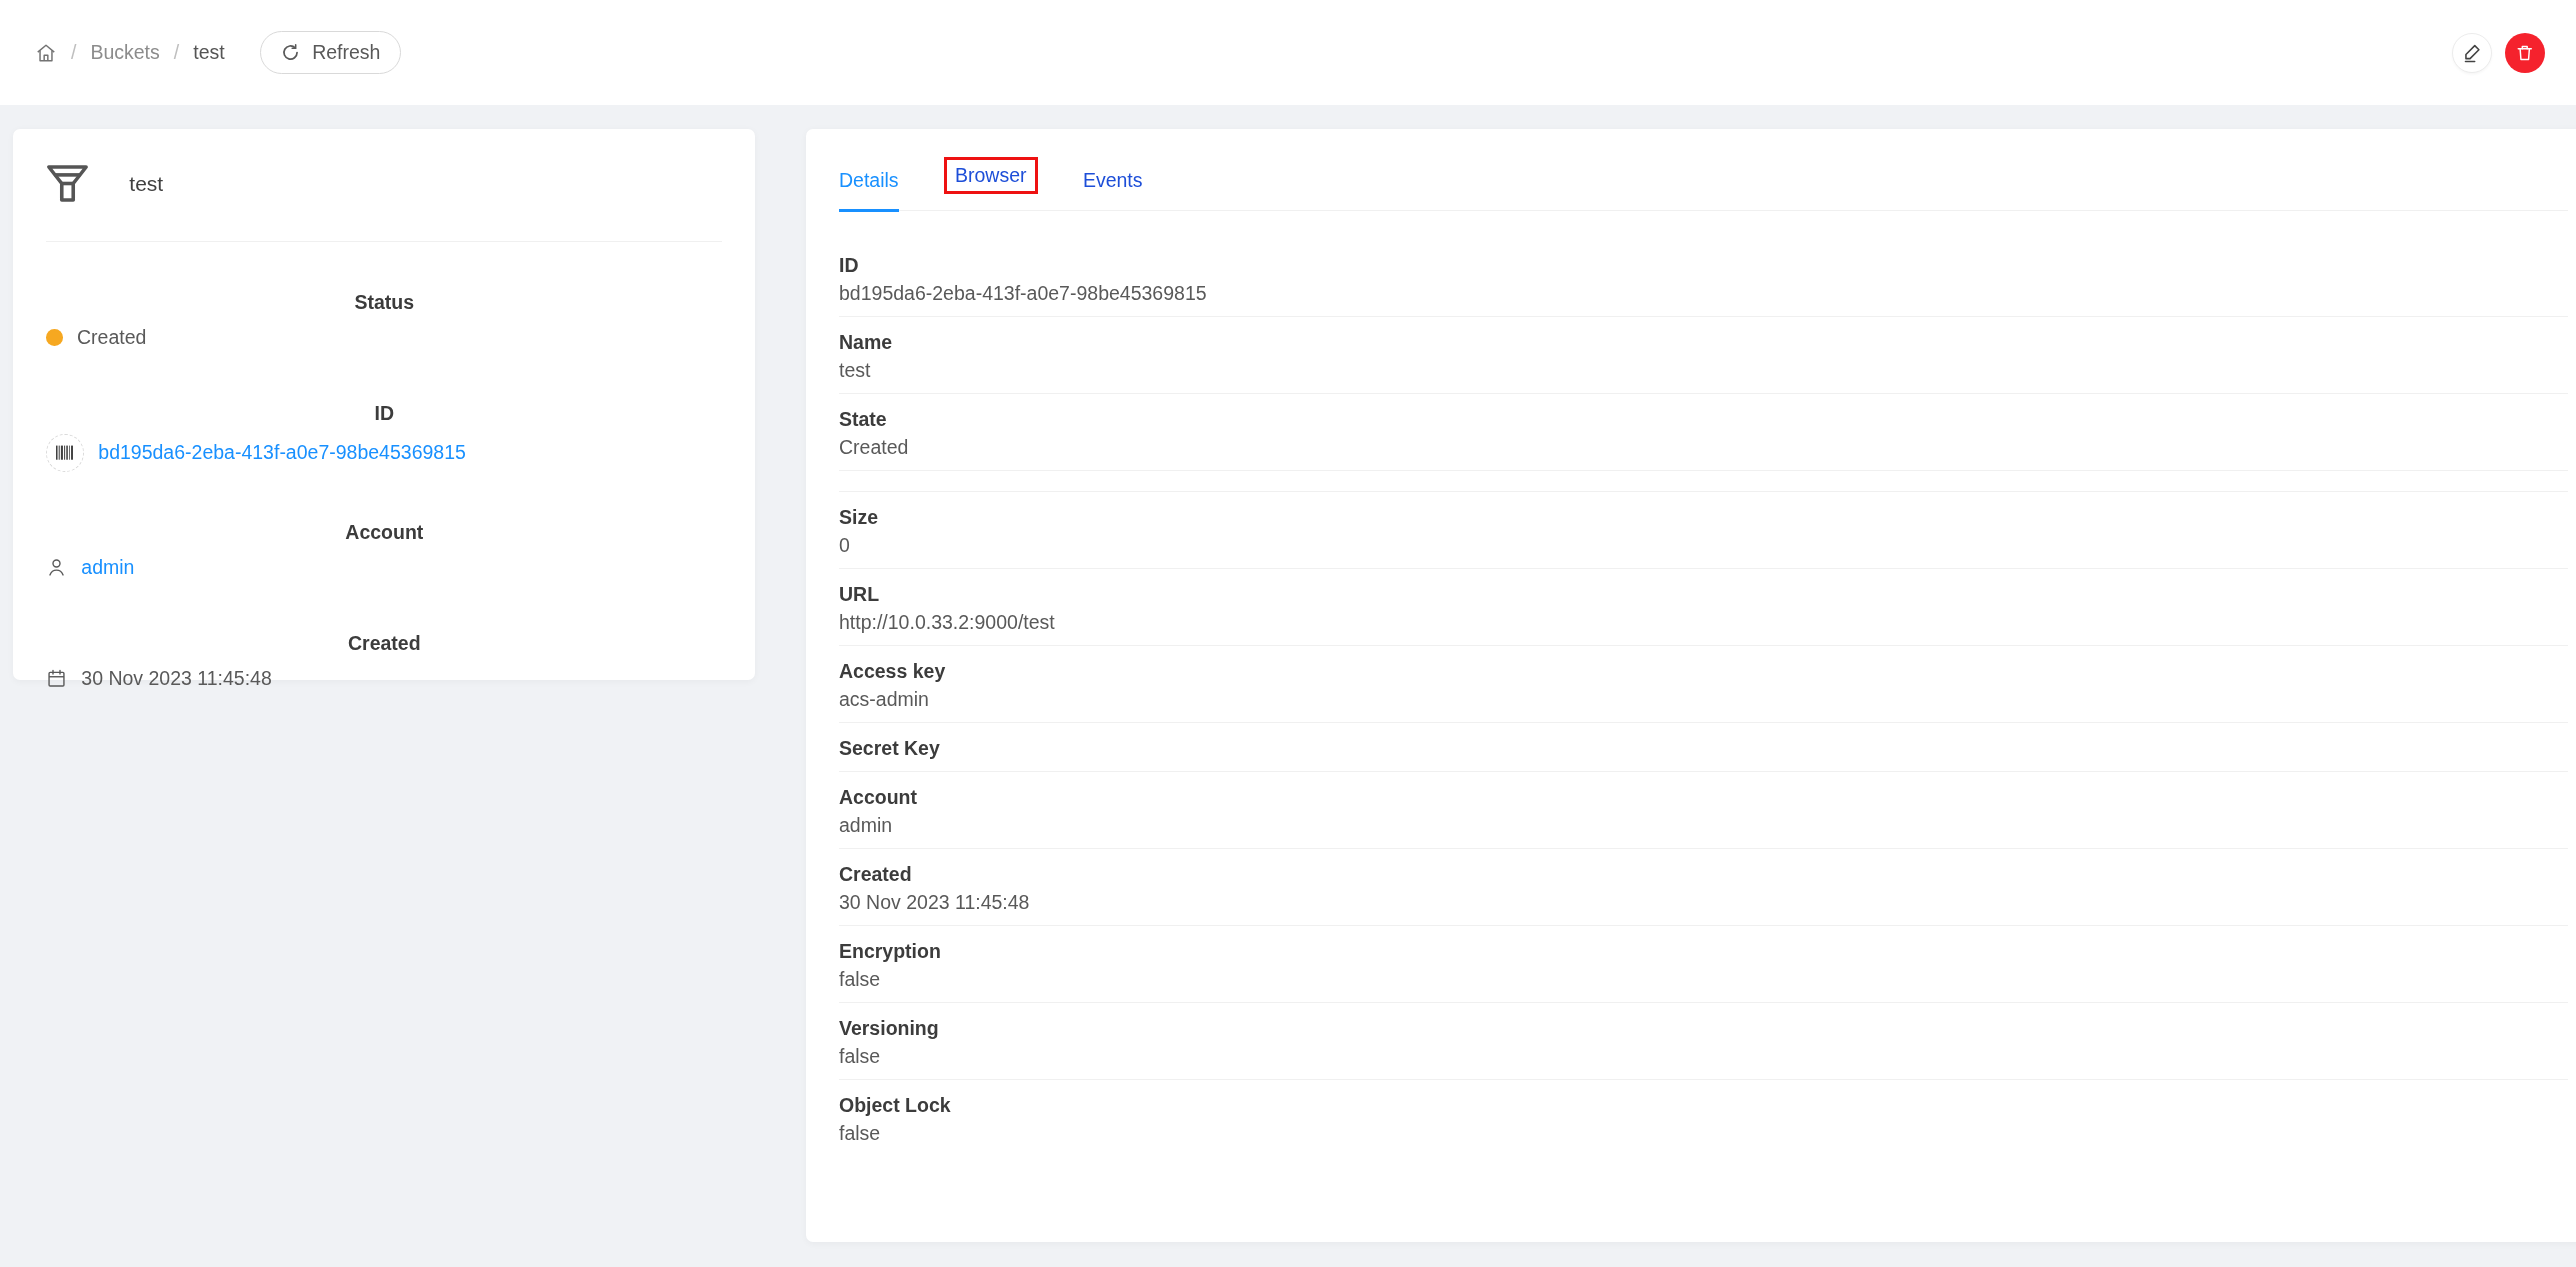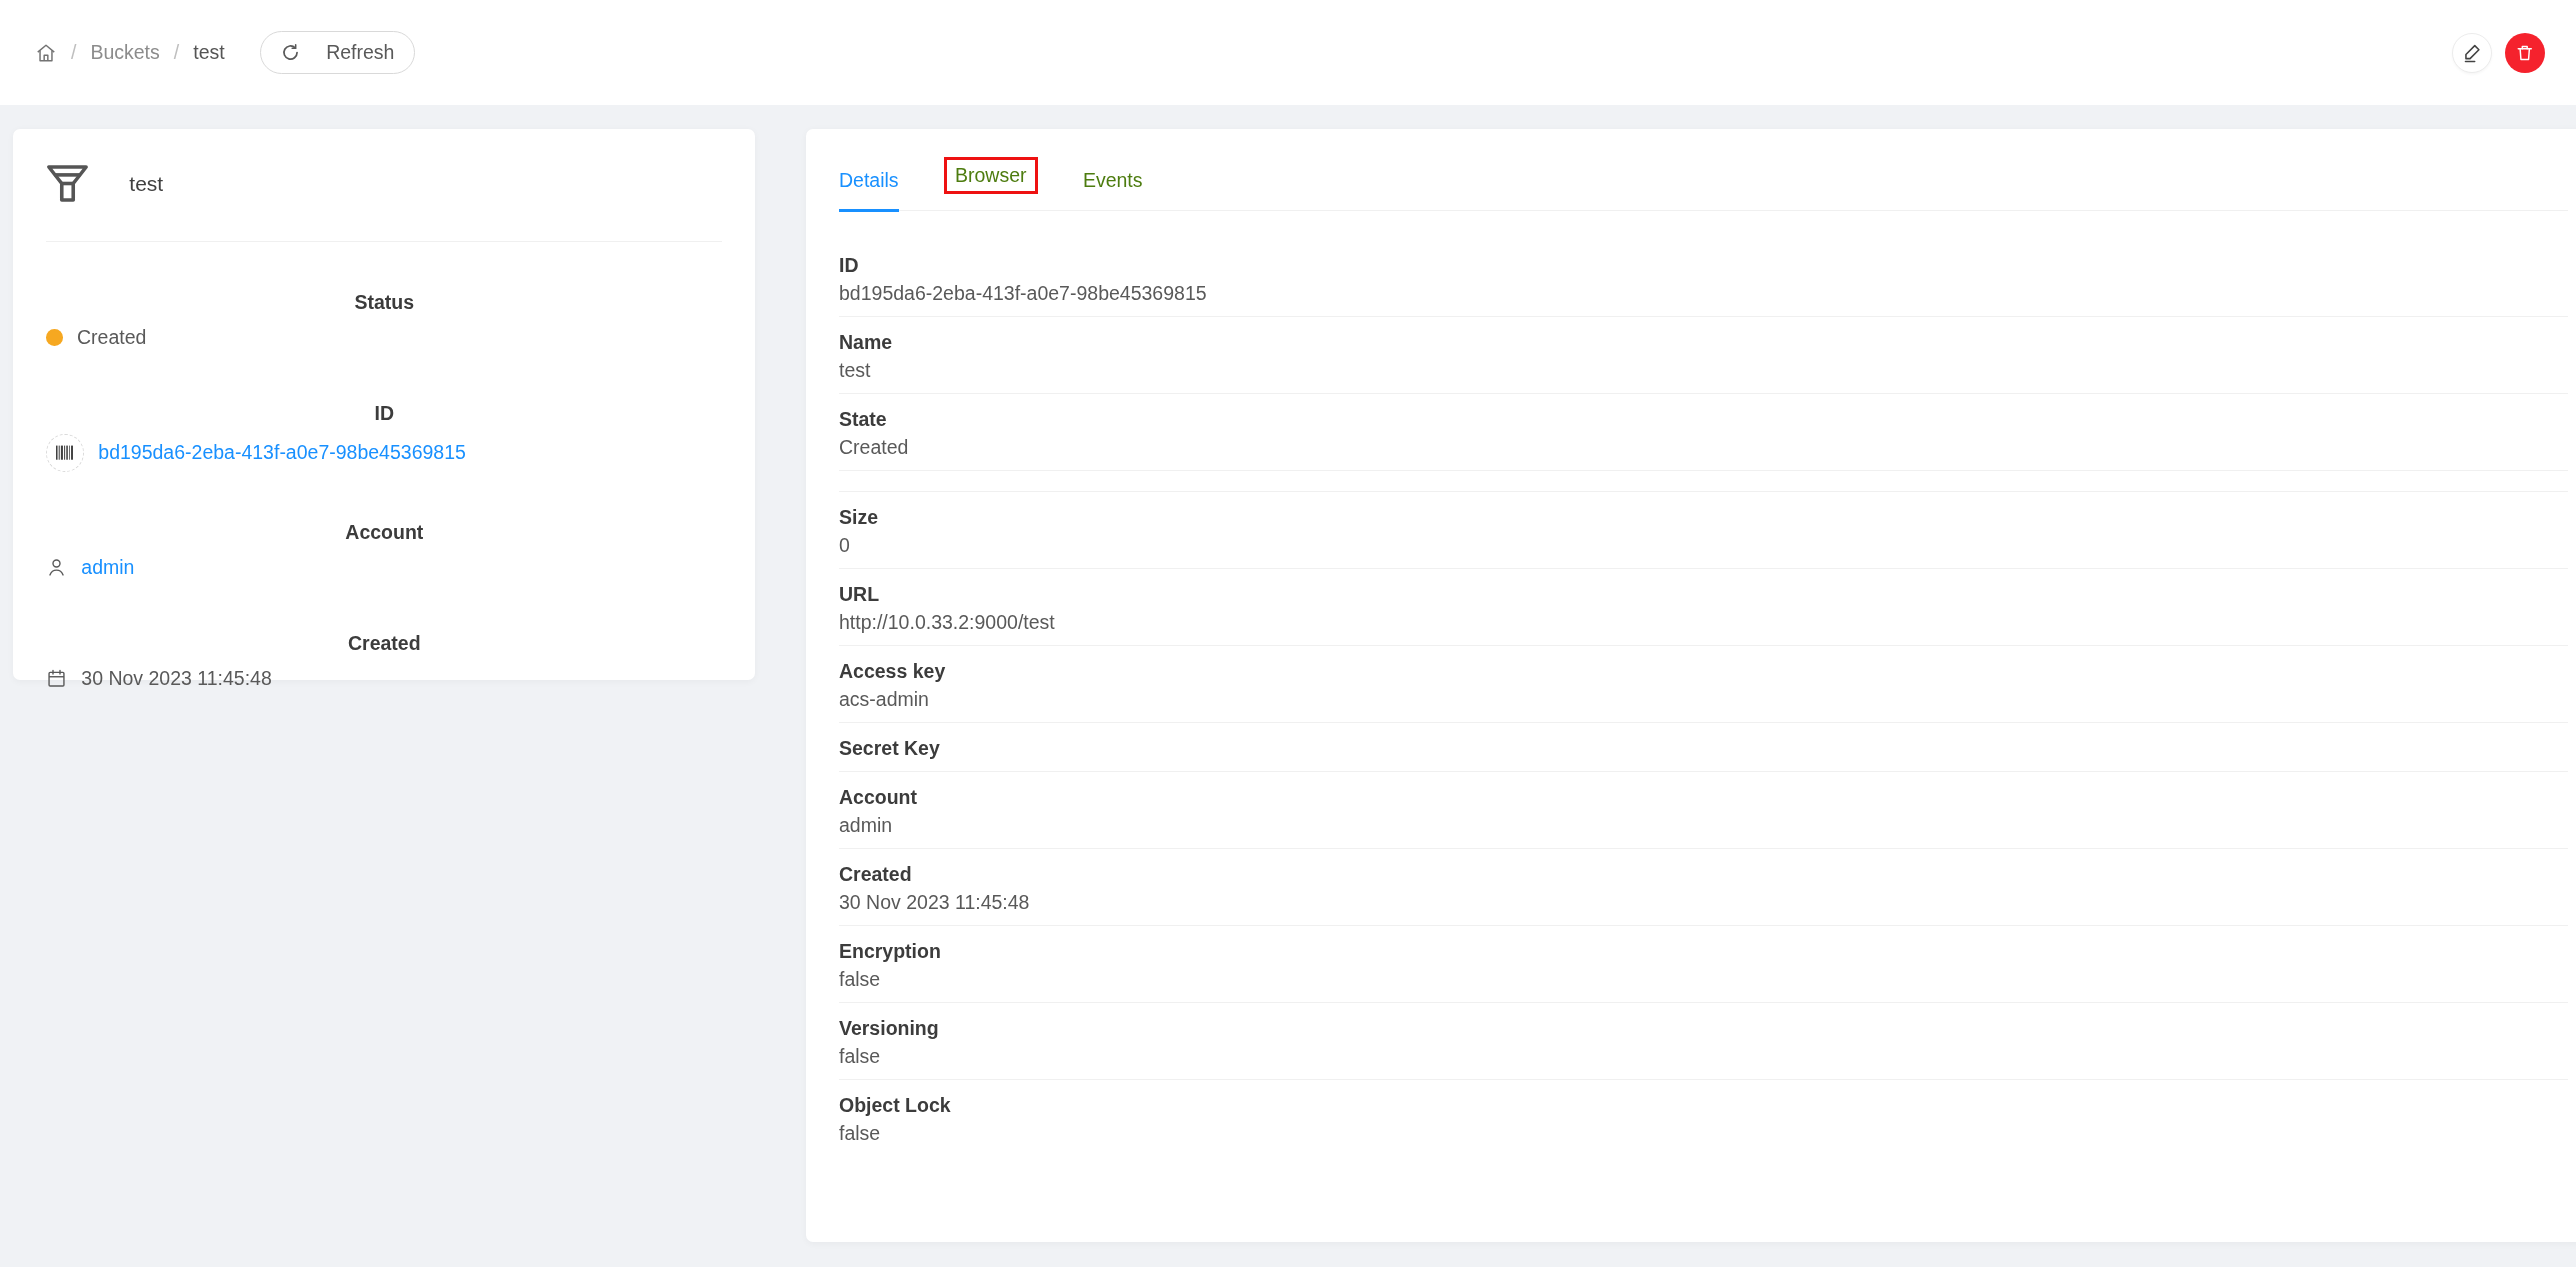--- a/index.html
+++ b/index.html
@@ -22,21 +22,21 @@
     padding:0 31px 0 35px;
   }
   .breadcrumb{ display:flex; align-items:center; gap:14px; }
   .crumb-home{ color:#737373; cursor:pointer; }
   .crumb-sep{ color:#bfbfbf; }
   .crumb-link{ color:#8c8c8c; cursor:pointer; }
   .crumb-current{ color:#555555; }
   .refresh-btn{
     margin-left:21px;
     height:43px; border:1.4px solid #d9d9d9; border-radius:24px;
-    background:#fff; display:flex; align-items:center; gap:25px;
+    background:#fff; display:flex; align-items:center; gap:11px;
     padding:0 19.5px; color:#595959; cursor:pointer;
   }
   .header-actions{ display:flex; align-items:center; gap:12.6px; }
   .icon-btn{
     width:40px; height:40px; border-radius:50%;
     display:flex; align-items:center; justify-content:center; cursor:pointer;
   }
   .icon-btn.edit{ background:#fff; border:1.4px solid #ececec; box-shadow:0 1.4px 2.8px rgba(0,0,0,.04); color:#434343; }
   .icon-btn.delete{ background:#f5222d; border:none; color:#fff; }
 
@@ -64,21 +64,21 @@
 
   
   .detail-panel{
     position:absolute; left:768px; top:129px; width:1795px; height:1113px;
     background:#fff; border-radius:7px;
     box-shadow:0 1.4px 7px rgba(0,0,0,.04);
     padding:0 33px;
     margin-left:38px;
   }
   .tab-bar{ display:flex; align-items:flex-end; padding-top:28px; border-bottom:1.4px solid #f0f0f0; }
-  .tab{ margin-right:45px; padding-bottom:16.7px; line-height:28px; color:#4d7c0f; position:relative; cursor:pointer; }
+  .tab{ margin-right:45px; padding-bottom:16.7px; line-height:28px; color:#1d4ed8; position:relative; cursor:pointer; }
   .tab.active{ color:#1890ff; }
   .tab.active::after{
     content:""; position:absolute; left:0; right:0; bottom:-1.4px; height:2.8px; background:#1890ff;
   }
   .annotation-box{
     display:inline-block; border:3.5px solid #ee1111; padding:1.4px 8.4px;
   }
   .details-list{ padding-top:29px; }
   .detail-row{ padding:11px 0 9px; border-bottom:1.4px solid #f0f0f0; }
   .detail-row:last-child{ border-bottom:none; }

